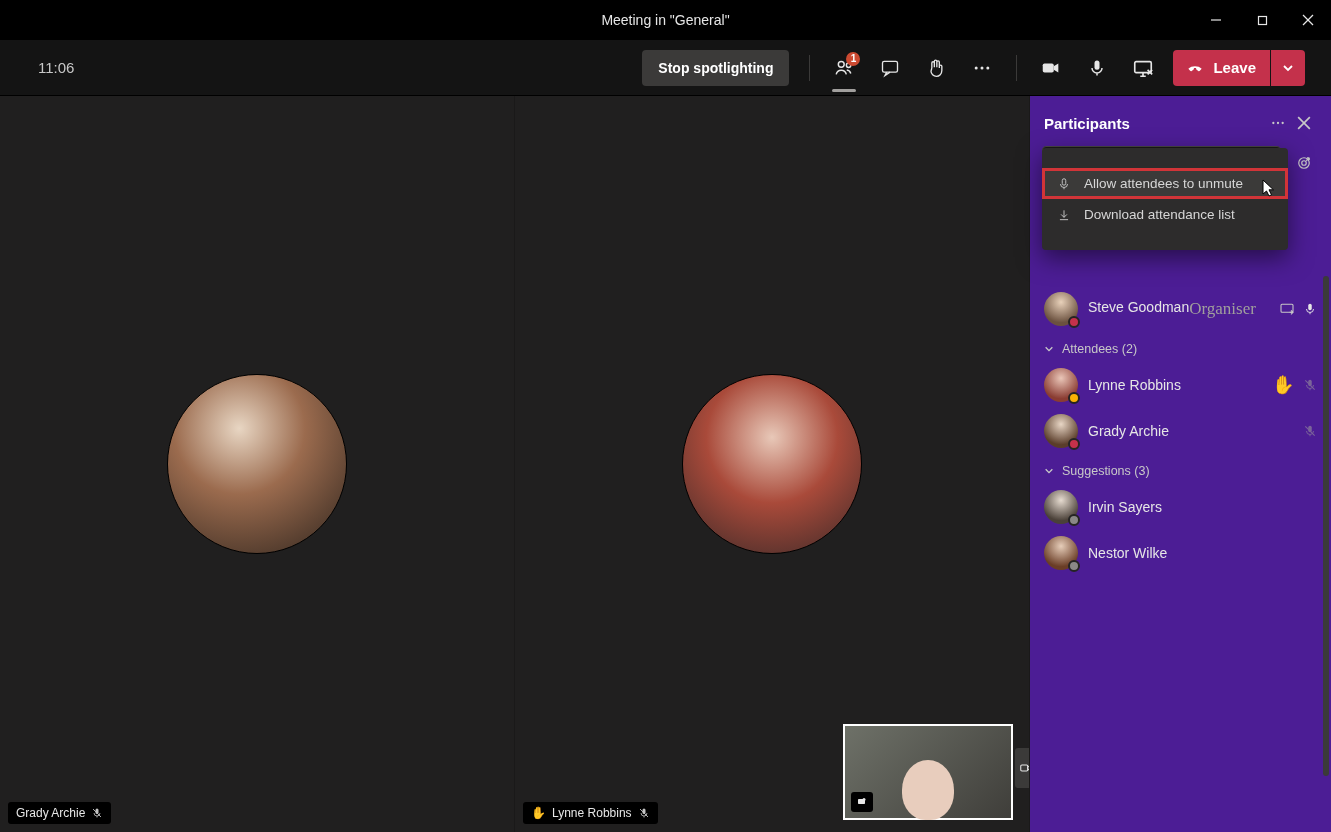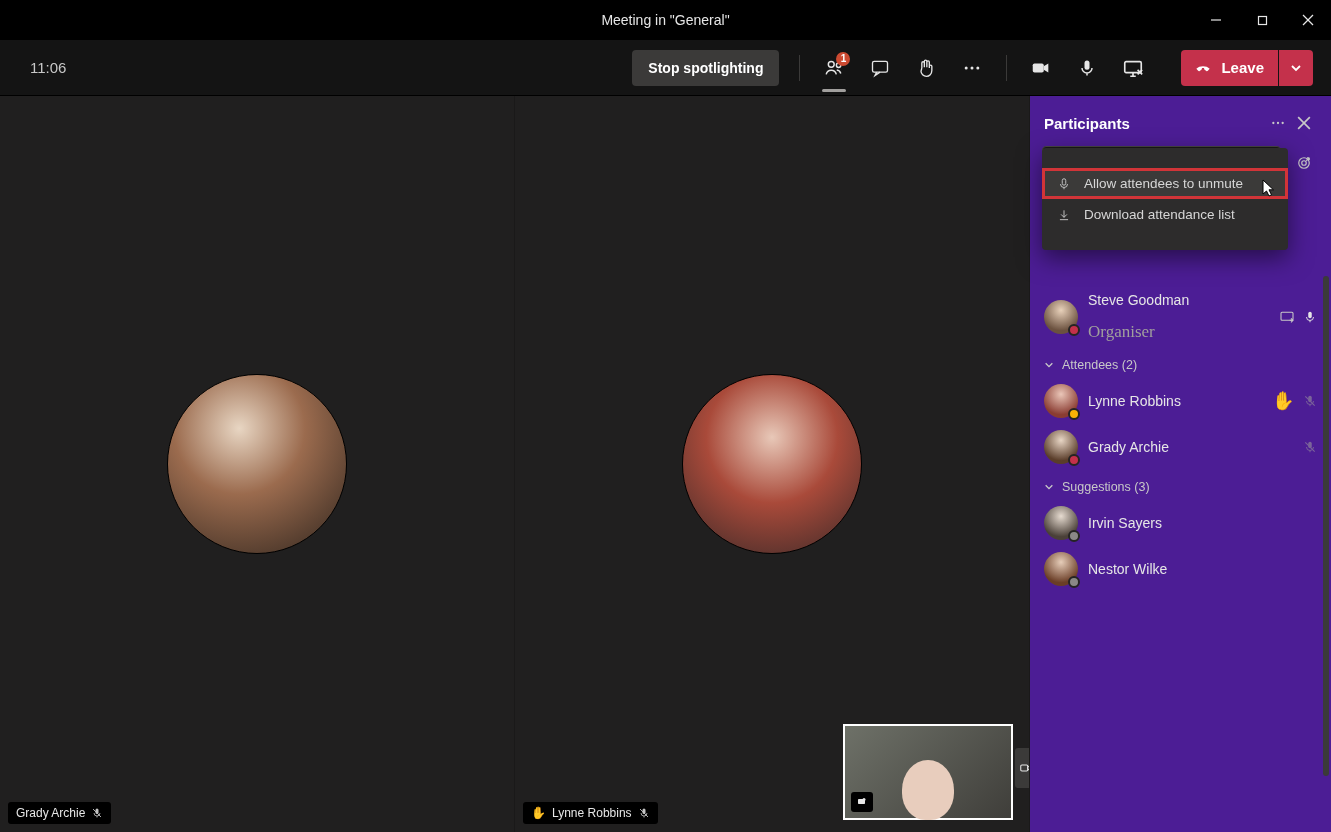--- a/index.html
+++ b/index.html
@@ -6,30 +6,30 @@
   body { background: #1f1f1f; color: #e6e6e6; width: 1331px; height: 832px; overflow: hidden; position: relative; }
 
   
   .titlebar { height: 40px; background: #000; display: flex; align-items: center; justify-content: center; position: relative; }
   .titlebar-title { font-size: 14px; color: #e6e6e6; }
   .titlebar-controls { position: absolute; right: 0; top: 0; display: flex; height: 40px; }
   .titlebar-btn { width: 46px; height: 40px; display: flex; align-items: center; justify-content: center; color: #e6e6e6; }
   .titlebar-btn svg { stroke: #e6e6e6; }
 
   
-  .toolbar { height: 56px; background: #141414; display: flex; align-items: center; padding: 0 18px; border-bottom: 1px solid #000; }
+  .toolbar { height: 56px; background: #141414; display: flex; align-items: center; padding: 0 26px; border-bottom: 1px solid #000; }
   .clock { color: #c8c8c8; font-size: 15px; margin-left: 12px; }
   .spacer { flex: 1; }
   .btn-pill { background: #3b3a39; color: #fff; border: none; height: 36px; padding: 0 16px; border-radius: 4px; font-size: 14px; font-weight: 600; display: flex; align-items: center; }
   .icon-bar { display: flex; align-items: center; gap: 6px; margin-left: 12px; }
   .vdiv { width: 1px; height: 26px; background: #3b3a39; margin: 0 8px; }
   .icon-btn { width: 40px; height: 40px; display: flex; align-items: center; justify-content: center; border-radius: 4px; position: relative; color: #e6e6e6; }
   .icon-btn.active::after { content:""; position:absolute; bottom:-4px; left:8px; right:8px; height:3px; background:#a19f9d; border-radius:2px;}
   .badge { position: absolute; top: 4px; right: 4px; background: #cc4a31; color: #fff; font-size: 10px; width: 14px; height: 14px; border-radius: 7px; display: flex; align-items: center; justify-content: center; font-weight:600;}
-  .leave-group { display: flex; align-items: center; margin-left: 28px; }
+  .leave-group { display: flex; align-items: center; margin-left: 10px; }
   .leave-btn { background: #c4314b; color: #fff; border: none; height: 36px; padding: 0 14px 0 12px; display: flex; align-items: center; gap: 8px; font-size: 15px; font-weight: 600; border-radius: 4px 0 0 4px;}
   .leave-more { background: #c4314b; height: 36px; width: 34px; display:flex; align-items:center; justify-content:center; border-radius: 0 4px 4px 0; margin-left:1px;}
 
   
   .content { display: flex; height: calc(832px - 40px - 56px); }
   .stage { flex: 1; display: flex; background:#201f1f; position:relative;}
   .tile { flex: 1; background: #201f1f; border-right: 1px solid #1a1919; position: relative; display:flex; align-items:center; justify-content:center;}
   .tile:last-child { border-right: none; }
   .avatar-lg { width: 180px; height: 180px; border-radius: 50%; background: radial-gradient(circle at 40% 30%, #e8d6c3 0, #9b6b4e 40%, #2e241d 100%); border: 1px solid #000; }
   .avatar-lynne { background: radial-gradient(circle at 50% 35%, #e8c8b8 0, #a94a3a 45%, #3a2928 100%); }
@@ -49,21 +49,21 @@
   .panel-head .hicon { width:26px; height:26px; display:flex; align-items:center; justify-content:center; color:#c8c8c8;}
 
   .search-row { padding: 0 12px 8px 12px; display:flex; align-items:center; gap:8px;}
   .search-box { flex:1; height:34px; background:#1b1a19; border:1px solid #484644; border-radius:4px;}
   .search-row .invite-icon { width:30px; height:30px; display:flex; align-items:center; justify-content:center;}
 
   .section-caret { display:flex; align-items:center; padding: 10px 14px 6px 14px; font-size:12.5px; color:#c8c8c8; gap:8px;}
   .row { display:flex; align-items:center; padding: 6px 14px; gap:10px; }
   .row .av { width:34px; height:34px; border-radius:50%; position:relative; flex-shrink:0;}
   .presence { position:absolute; right:-2px; bottom:-2px; width:12px; height:12px; border-radius:50%; border:2px solid #252423;}
-  .row .lbls { flex:1; display:flex; flex-direction:column; line-height:1.2;gap:13px;}
+  .row .lbls { flex:1; display:flex; flex-direction:row; line-height:1.2;}
   .row .name { font-size:14px; color:#e6e6e6;}
   .row .role { font-size:17px; color:#a19f9d;font-family:Liberation Serif, serif;}
   .row .icons { display:flex; align-items:center; gap:8px; color:#a19f9d;}
   .hand-raised { color:#f9b205; font-size:18px;}
   .mic-muted-ico { opacity:.55;}
 
   
   .ctx-menu { position:absolute; top: 52px; left: 12px; width: 246px; background:#2d2c2c; border-radius:4px; box-shadow: 0 8px 24px rgba(0,0,0,.5); padding: 20px 0; z-index: 50;}
   .ctx-item { display:flex; align-items:center; gap:12px; padding: 8px 14px; font-size:13.5px; color:#d6d6d6;}
   .ctx-item.hl { outline: 3px solid #d13438; outline-offset:-3px; background:#3b3a39;}

